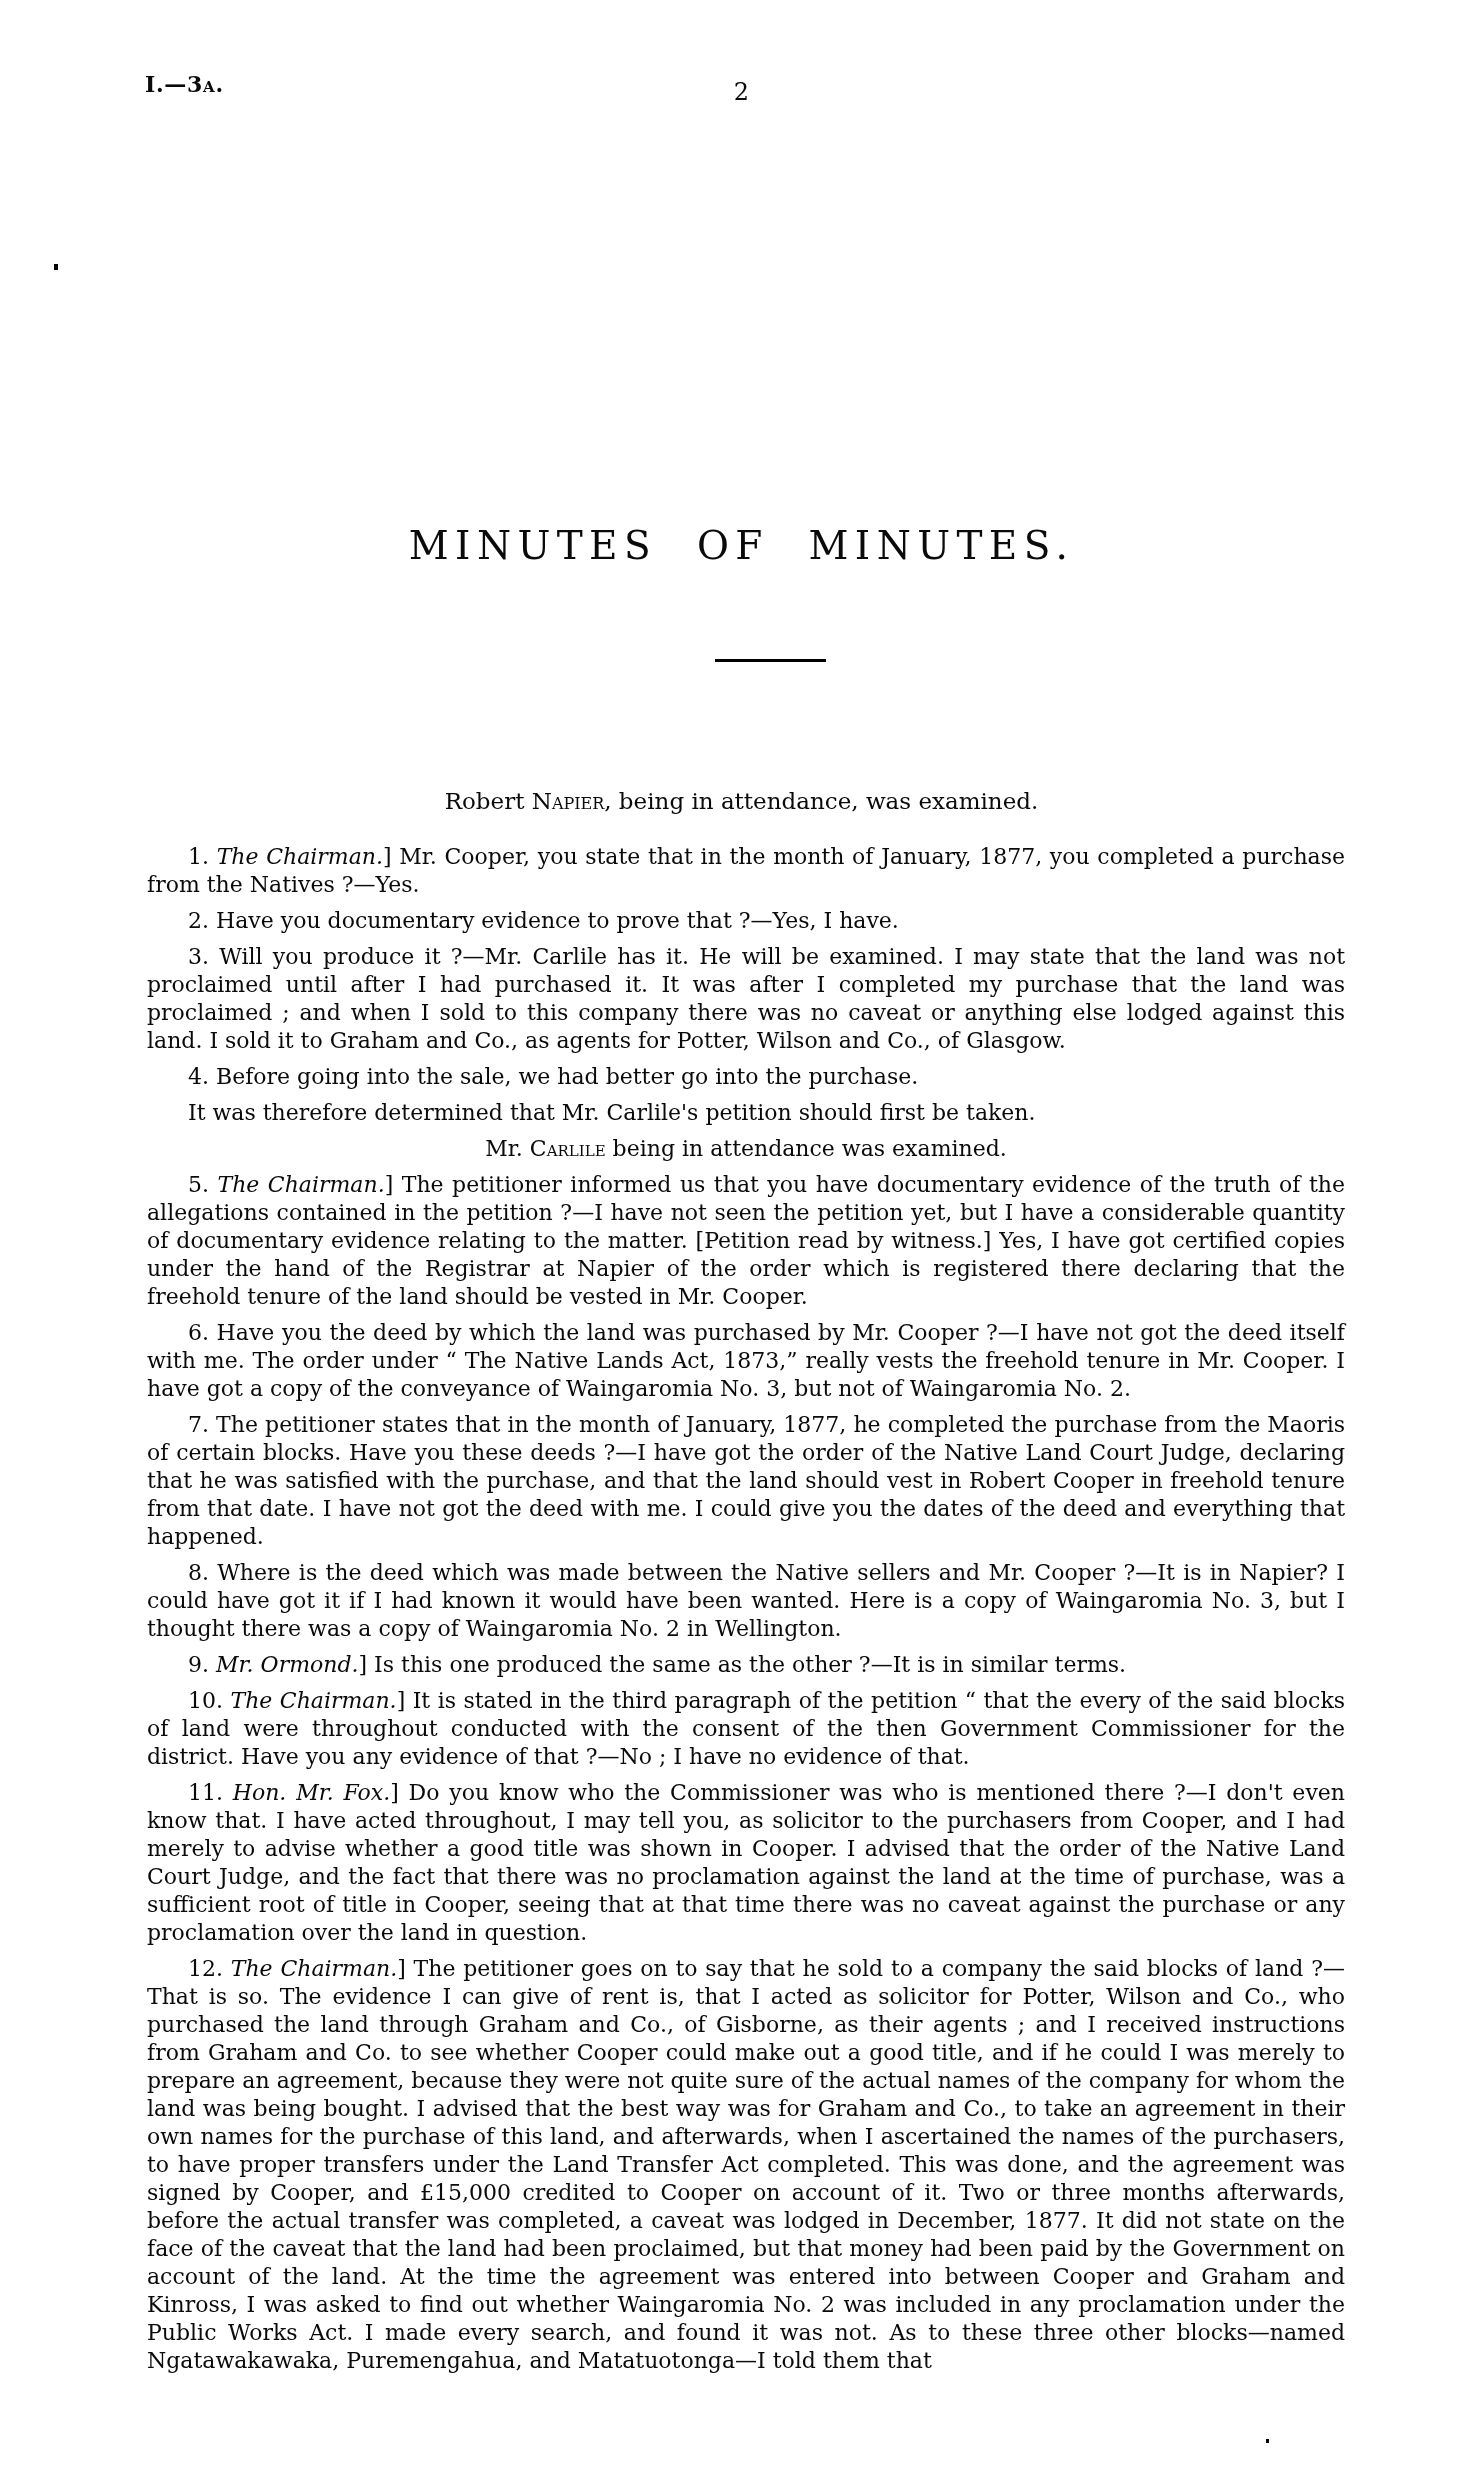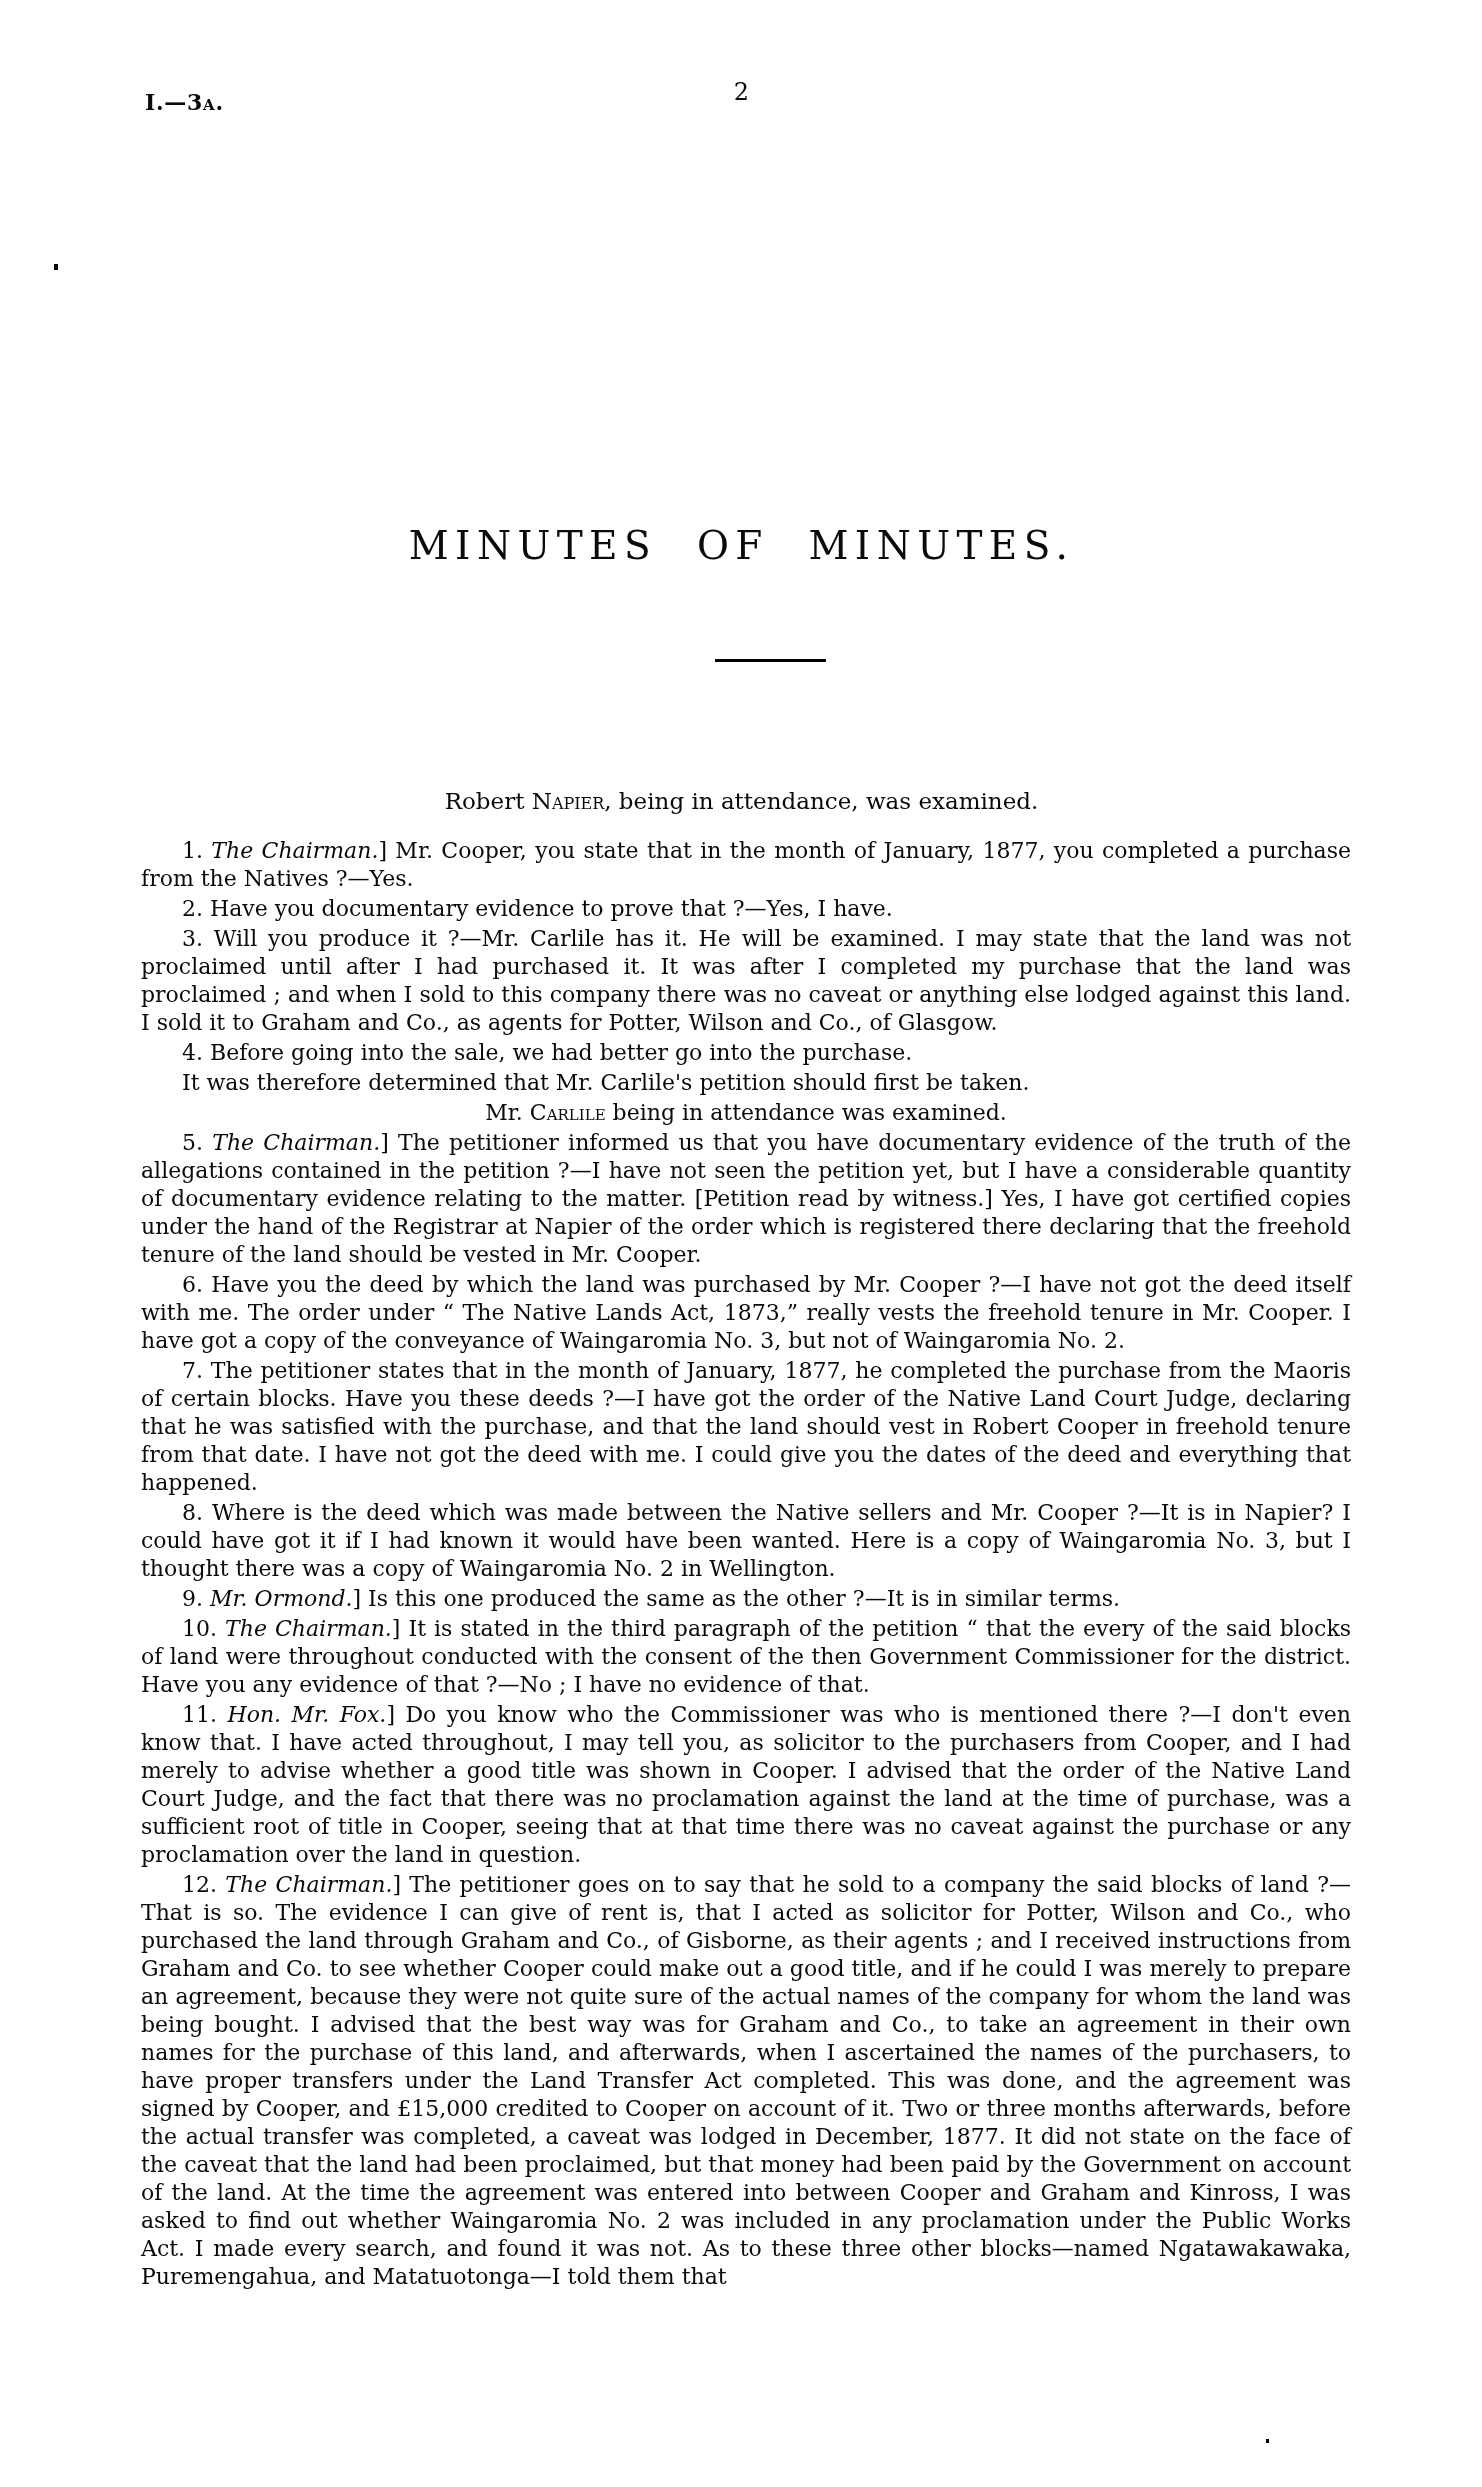--- a/index.html
+++ b/index.html
@@ -7,21 +7,21 @@
     position:relative;
     width:1483px;
     height:2487px;
     margin:0 auto;
     background:#ffffff;
     color:#0a0a0a;
     font-family:"DejaVu Serif", serif;
     overflow:hidden;
   }
   .doc-ref {
-    position:absolute; left:145px; top:89px;
+    position:absolute; left:145px; top:71px;
     font-size:22px; font-weight:bold; letter-spacing:0.7px;
   }
   .page-num {
     position:absolute; left:0; top:78px; width:100%;
     text-align:center; font-size:24px;
   }
   .main-title {
     position:absolute; left:0; top:523px; width:100%;
     text-align:center; font-size:39px;
     letter-spacing:6.4px; word-spacing:21px;
@@ -37,21 +37,21 @@
   }
   .witness-intro {
     position:absolute; left:0; top:788px; width:100%;
     text-align:center; font-size:23px;
   }
   .body-content {
     position:absolute; left:139px; top:835px; width:1214px;
     font-size:22px; line-height:28px;
     text-align:justify;
   }
-  .body-content p { margin:2px; padding:0; }
+  .body-content p { margin:8px; padding:0; }
   p.qa, p.continuation { text-indent:41px; }
   p.centered { text-align:center; text-indent:0; }
   .it { font-style:italic; }
   .sc { font-variant:small-caps; }
   .artifact { position:absolute; background:#000; }
   .artifact-1 { left:54px;  top:264px;  width:3.5px; height:5.7px; }
   .artifact-2 { left:1266px; top:2439px; width:2.8px; height:4.3px; }
 </style>
 </head>
 <body>

